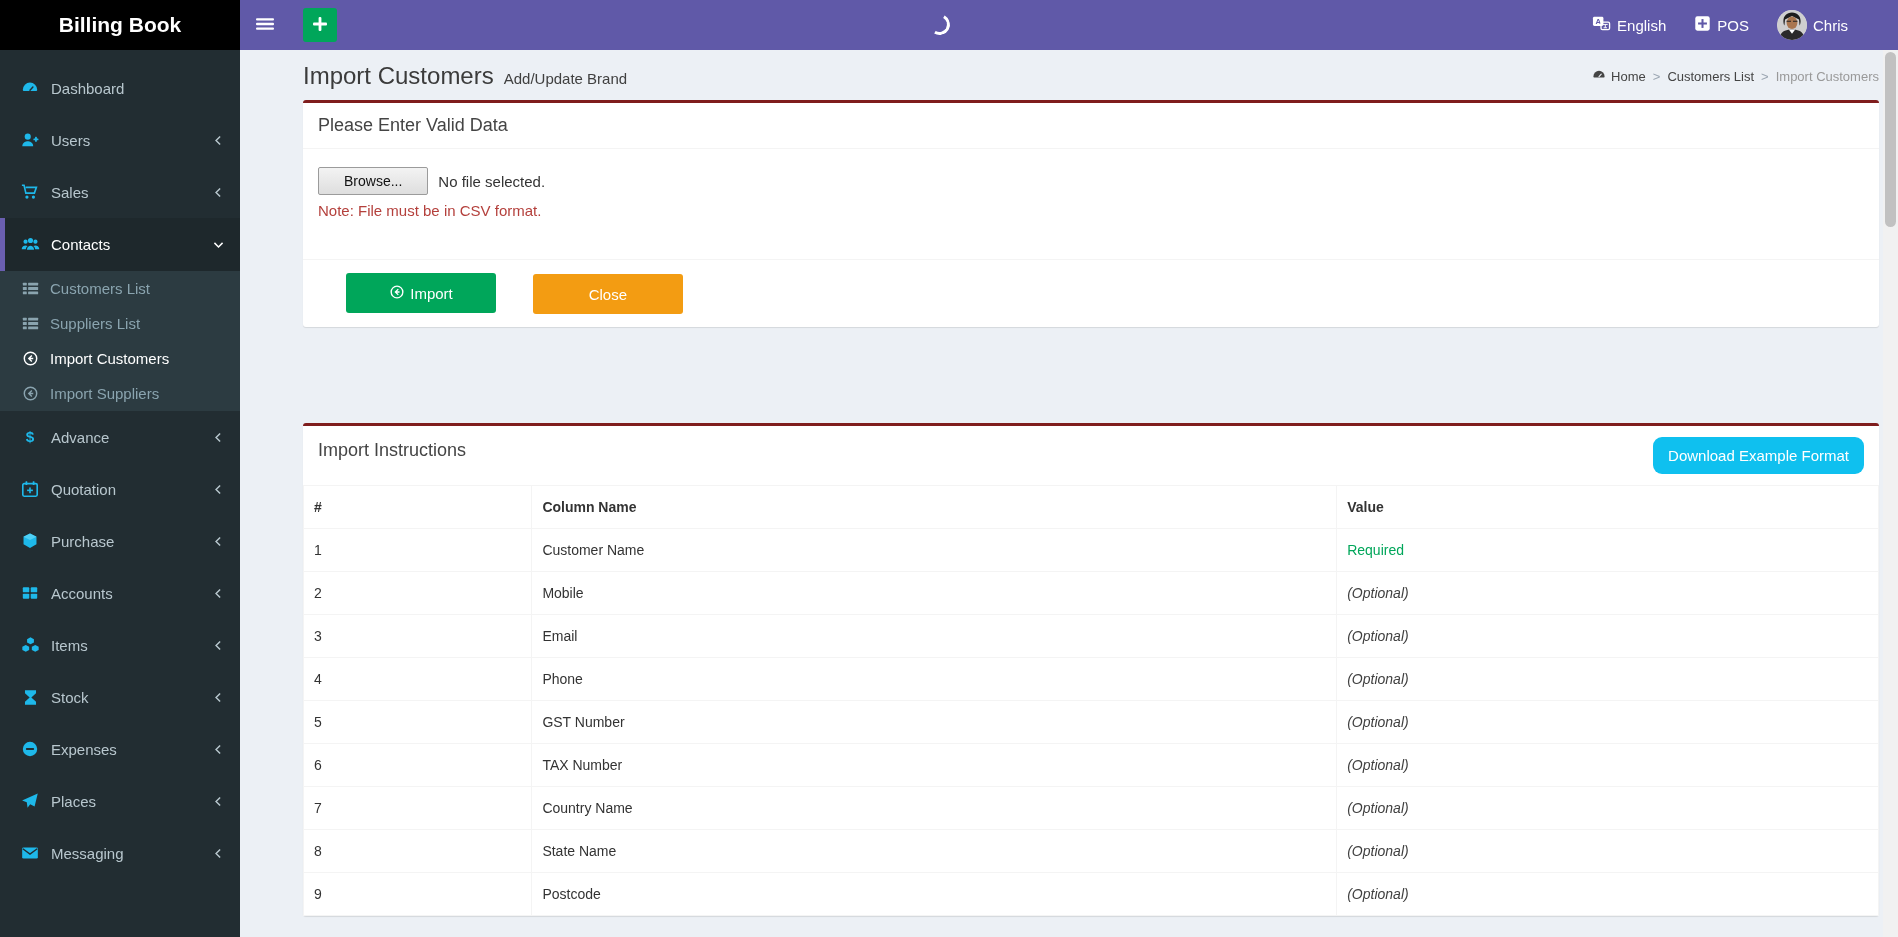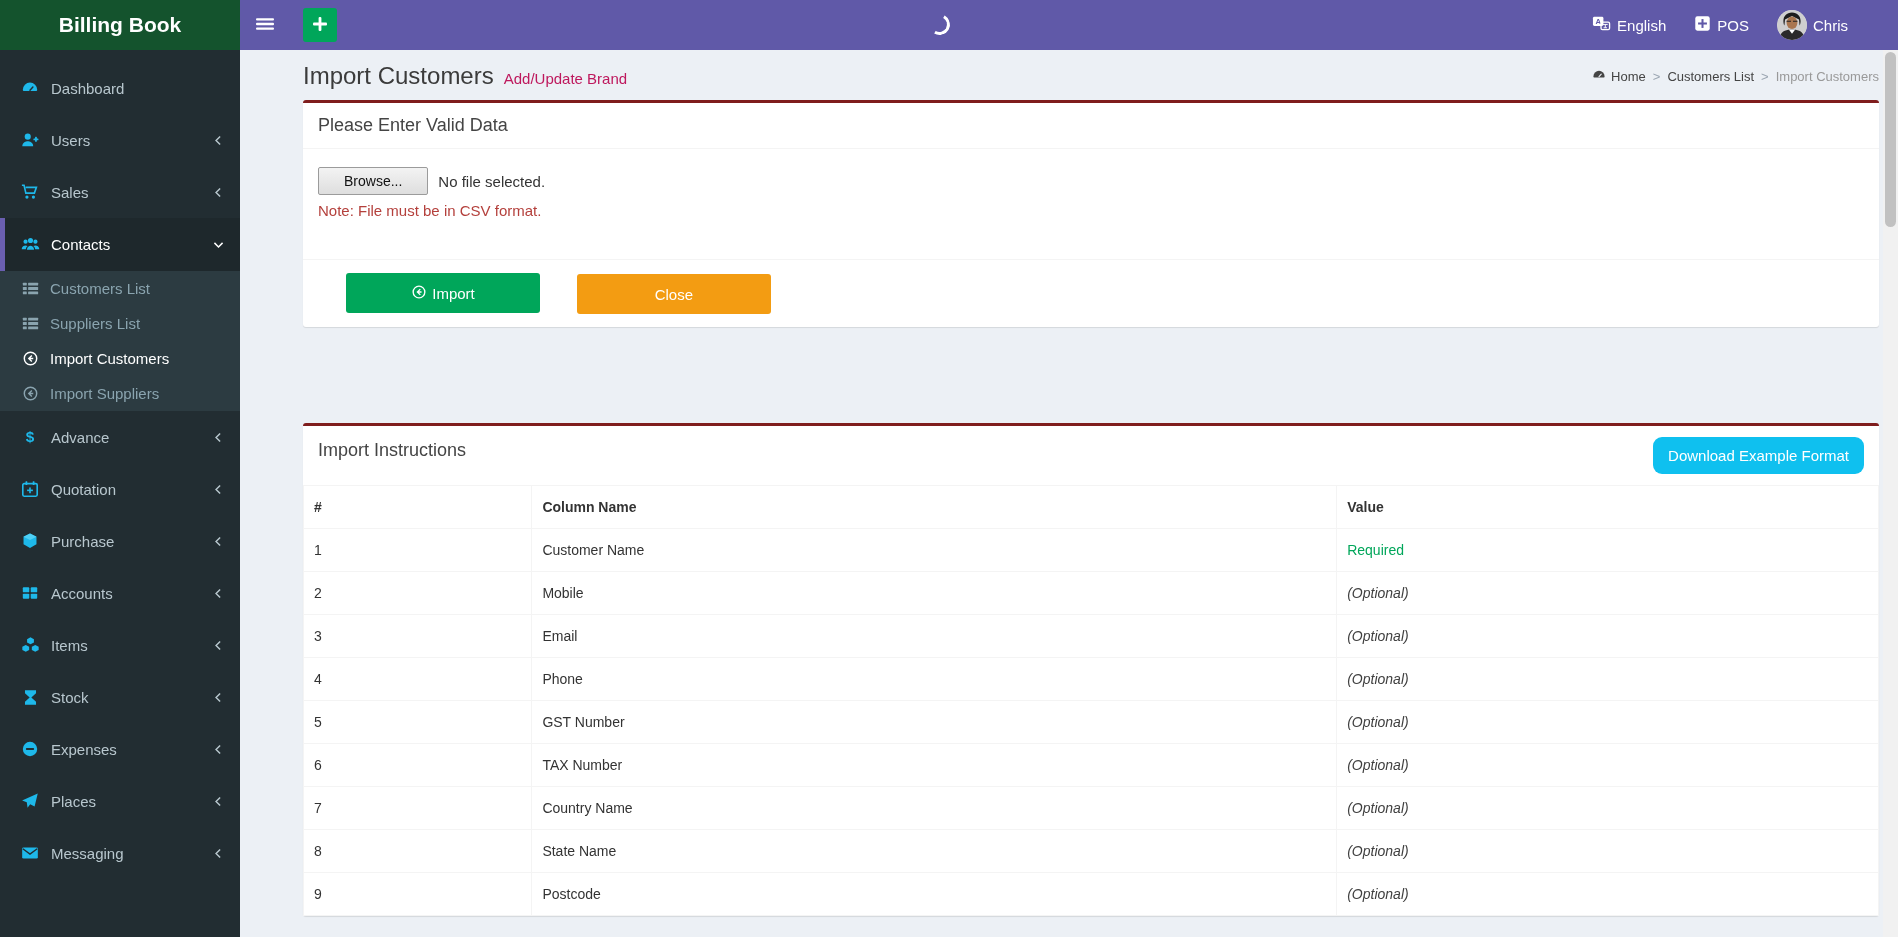--- a/index.html
+++ b/index.html
@@ -1,21 +1,21 @@
 <!DOCTYPE html>
 <html><head>
 <meta charset="utf-8">
 <style>
   * { box-sizing: border-box; margin: 0; padding: 0; }
   html,body { width:1898px; height:937px; overflow:hidden; }
   body { font-family:"Liberation Sans", sans-serif; background:#ecf0f5; font-size:14px; color:#333; }
 
   
   .topbar { display:flex; height:50px; }
-  .logo { width:240px; background:#14532d; color:#fff; font-size:21px; font-weight:bold;
+  .logo { width:240px; background:#000000; color:#fff; font-size:21px; font-weight:bold;
           display:flex; align-items:center; justify-content:center; }
   .navbar { flex:1; background:#6059A8; position:relative; display:flex; align-items:center; color:#fff; }
   .hamburger-btn { width:50px; height:50px; display:flex; align-items:center; justify-content:center; cursor:pointer; color:#fff; }
   .add-btn { width:34px; height:34px; background:#00a65a; border:none; border-radius:3px; margin-left:13px;
              color:#fff; display:flex; align-items:center; justify-content:center; cursor:pointer; }
   .spinner { position:absolute; left:689px; top:14px; width:21px; height:21px; border:3px solid transparent;
              border-right-color:#fff; border-bottom-color:#fff; border-radius:50%; transform:rotate(-15deg); }
   .nav-right { margin-left:auto; display:flex; align-items:center; padding-right:36px; font-size:15px; }
   .nav-item { display:flex; align-items:center; gap:6px; cursor:pointer; padding:0 14px; height:50px; }
   .avatar { width:30px; height:30px; border-radius:50%; overflow:hidden; background:#dcdcdc; flex-shrink:0; }
@@ -34,40 +34,40 @@
   .menu-item.active .chev { color:#fff; }
   .submenu { list-style:none; background:#2c3b41; }
   .submenu-item { display:flex; align-items:center; padding:9px 5px 9px 21px; color:#8aa4af; font-size:15px; cursor:pointer; }
   .submenu-item .mi { width:19px; margin-right:10px; display:flex; justify-content:center; flex-shrink:0; }
   .submenu-item.active { color:#fff; }
 
   
   .content { flex:1; padding:0 19px 0 63px; overflow:hidden; }
   .content-header { display:flex; justify-content:space-between; align-items:center; padding:12px 0 10px 0; }
   .page-title { font-size:24px; font-weight:normal; color:#3b3b3b; display:flex; align-items:baseline; }
-  .page-subtitle { font-size:15px; color:#be185d; margin-left:10px; }
+  .page-subtitle { font-size:15px; color:#404040; margin-left:10px; }
   .breadcrumb { display:flex; align-items:center; gap:7px; font-size:13px; color:#444;text-align:center; }
   .breadcrumb .sep { color:#9aa5b1; }
   .breadcrumb .current { color:#999; }
   .breadcrumb a { color:#444; text-decoration:none; cursor:pointer; display:flex; align-items:center; gap:5px; }
 
   .box { background:#fff; border-top:3px solid #7f1d1d; border-radius:3px; box-shadow:0 1px 1px rgba(0,0,0,.1); }
   .box-header { padding:12px 15px; font-size:18px; color:#444; position:relative; }
   .box1 .box-header { border-bottom:1px solid #f4f4f4; }
   .box1-body { padding:18px 15px 40px 15px; }
   .form-row { display:flex; }
   .form-label { width:146px; text-align:right; font-weight:bold; font-size:14px; color:#333; margin-right:24px; padding-top:7px; }
   .req { color:#dd2c1f; }
   .file-row { display:flex; align-items:center; }
   .browse-btn { background:linear-gradient(#f3f3f3,#dedede); border:1px solid #9b9b9b; border-radius:2px;
                 padding:5px 25px; font-size:14px; color:#111; cursor:pointer; font-family:inherit; }
   .file-status { margin-left:10px; font-size:15px; color:#333; }
   .note { color:#B4403C; font-size:15px; margin-top:7px; }
   .box1-footer { border-top:1px solid #f4f4f4; padding:13px 15px; }
-  .btn { width:194px; height:40px; border:none; border-radius:3px; color:#fff; font-size:15px;
+  .btn { width:150px; height:40px; border:none; border-radius:3px; color:#fff; font-size:15px;
          display:inline-flex; align-items:center; justify-content:center; gap:5px; cursor:pointer; font-family:inherit; }
   .btn-import { background:#00a65a; margin-left:28px; }
   .btn-close { background:#f39c12; margin-left:33px; }
 
   .box2 { margin-top:96px; }
   .box2 .box-header { padding:14px 15px 24px 15px; }
   .download-btn { position:absolute; right:15px; top:11px; background:#0FC0EF; color:#fff; border:none;
                   border-radius:9px; padding:10px 15px; font-size:15px; cursor:pointer; font-family:inherit; }
   table.instructions { width:100%; border-collapse:collapse; font-size:14px; color:#333; }
   table.instructions th, table.instructions td { border:1px solid #f4f4f4; padding:13px 10px; text-align:left; }

